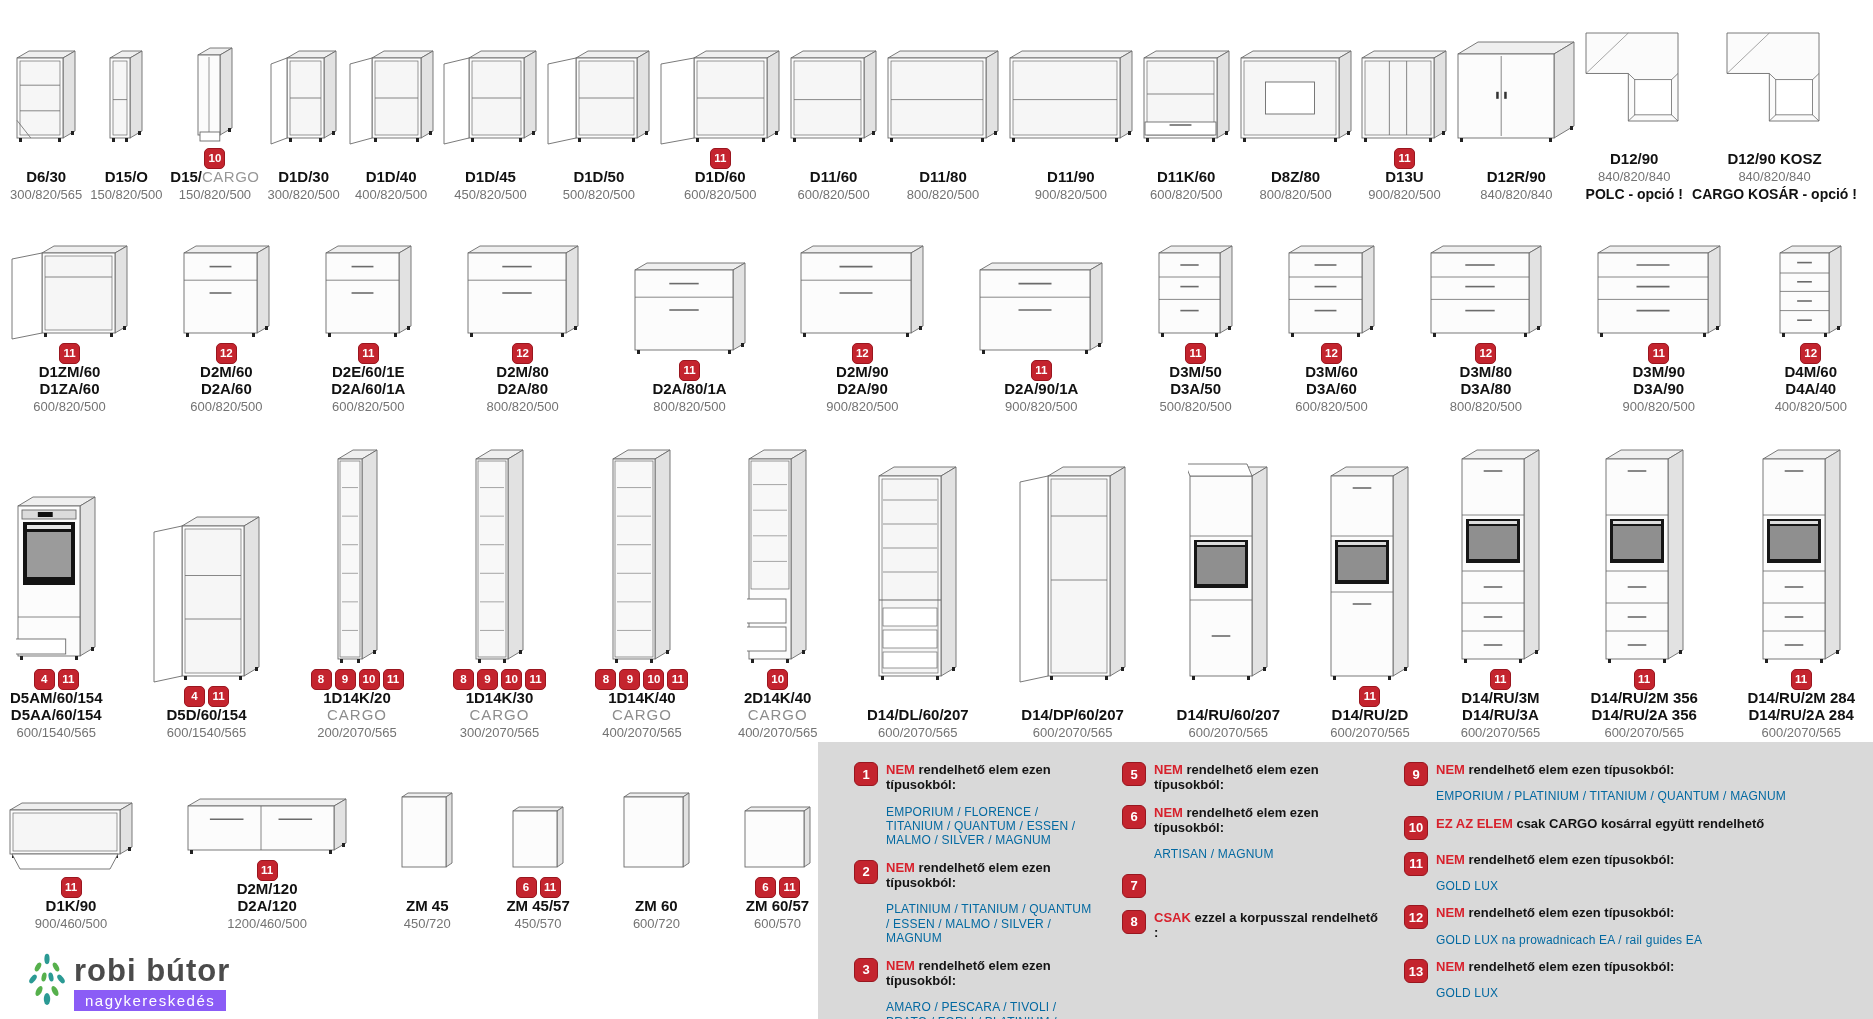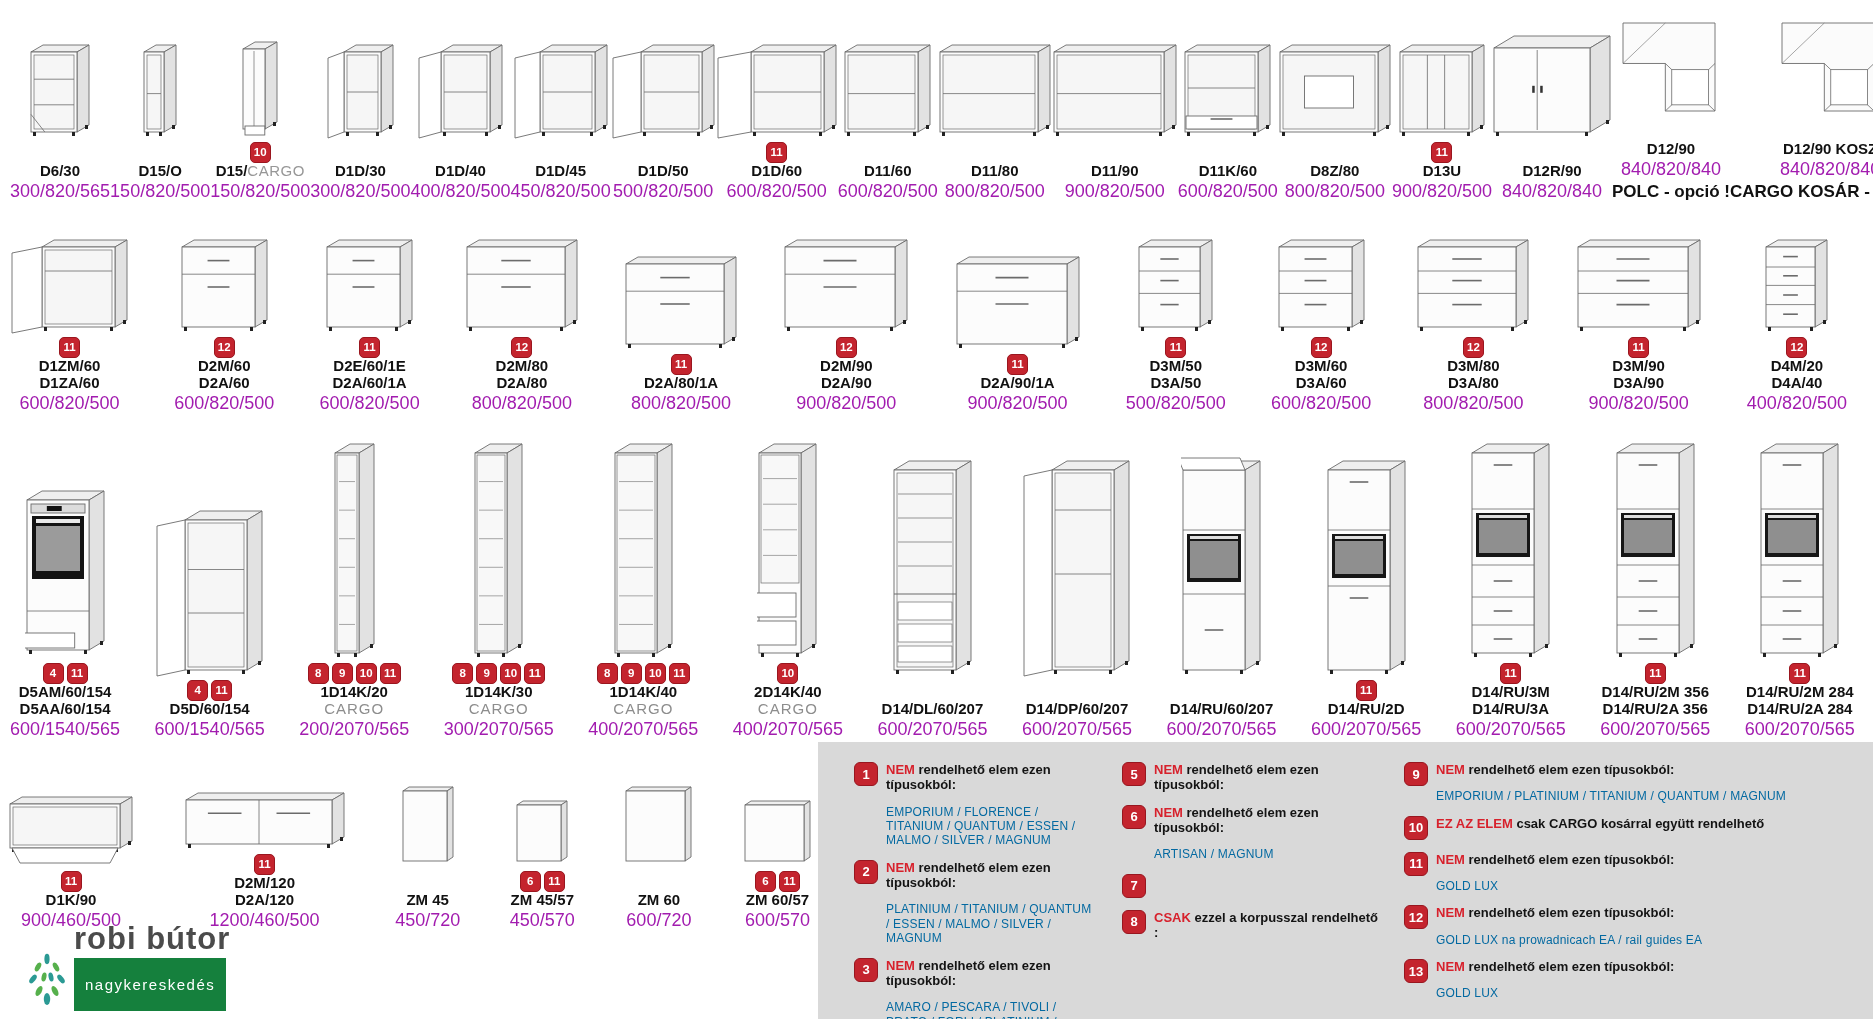--- a/index.html
+++ b/index.html
@@ -11,30 +11,30 @@
   #row3{height:326px;padding:0 18px 0 10px;}
   .item{display:flex;flex-direction:column;align-items:center;padding-bottom:2px;}
   .glyph{display:flex;align-items:flex-end;justify-content:center;}
   .badges{height:22px;display:flex;gap:3px;align-items:center;justify-content:center;margin-top:2px;}
   .badge{display:inline-flex;align-items:center;justify-content:center;width:19px;height:19px;
          border-radius:5px;background:#c4242e;border:1px solid #9a161f;color:#fff;
          font-weight:bold;font-size:11.5px;}
   .nm{font-weight:700;font-size:15px;line-height:1.13;white-space:nowrap;text-align:center;color:#111;}
   .nm .grayseg{color:#979797;font-weight:400;letter-spacing:.5px;}
   .nm.grayline{color:#8d8d8d;font-weight:400;letter-spacing:1px;}
-  .dims{font-size:18px;margin-top:1px;color:#a21caf;}
-  .note{font-size:17px;font-weight:700;margin-top:2px;white-space:nowrap;color:#111;}
+  .dims{font-size:13px;margin-top:1px;color:#737373;}
+  .note{font-size:14px;font-weight:700;margin-top:2px;white-space:nowrap;color:#111;}
   .bottom{display:flex;height:277px;}
   .bl{width:818px;position:relative;flex:none;}
   #row4{position:absolute;left:0;right:6px;bottom:86px;display:flex;align-items:flex-end;
         justify-content:space-between;padding-left:8px;}
   .logo{position:absolute;left:24px;bottom:8px;display:flex;align-items:flex-end;gap:4px;}
   .logo-text .t1{font-size:31px;font-weight:700;color:#4b4b4b;letter-spacing:1px;line-height:1;}
-  .logo-text .t2{display:inline-block;margin-top:4px;background:#15803d;color:#fff;font-size:15px;
-                 padding:18px 11px;letter-spacing:1.5px;}
+  .logo-text .t2{display:inline-block;margin-top:4px;background:#8b5cf6;color:#fff;font-size:15px;
+                 padding:2px 11px;letter-spacing:1.5px;}
   .legend{flex:1;background:#d9d9d9;display:flex;gap:26px;padding:20px 14px 12px 36px;box-sizing:border-box;}
   .lg-col{display:flex;flex-direction:column;gap:12px;}
   .lg-c1{width:242px;flex:none;}
   .lg-c2{width:256px;flex:none;}
   .lg-c3{flex:1;}
   .lg-item{display:flex;gap:8px;}
   .lg-num{flex:none;width:22px;height:22px;border-radius:6px;background:#c4242e;border:1px solid #98161f;
           color:#fff;font-weight:700;font-size:13px;display:flex;align-items:center;justify-content:center;}
   .lg-title{font-size:13px;font-weight:700;line-height:1.18;color:#131313;}
   .lg-title .red{color:#d7212c;margin-top:8px;}
@@ -600,21 +600,21 @@
             <line x1="2" y1="66.6" x2="51" y2="66.6" stroke="#6b6b6b" stroke-width="0.8"></line>
             <line x1="19.15" y1="18.6" x2="33.85" y2="18.6" stroke="#6b6b6b" stroke-width="1.6"></line>
             <line x1="19.15" y1="37.8" x2="33.85" y2="37.8" stroke="#6b6b6b" stroke-width="1.6"></line>
             <line x1="19.15" y1="57" x2="33.85" y2="57" stroke="#6b6b6b" stroke-width="1.6"></line>
             <line x1="19.15" y1="76.2" x2="33.85" y2="76.2" stroke="#6b6b6b" stroke-width="1.6"></line>
           </svg>
         </div>
         <div class="badges">
           <span class="badge">12</span>
         </div>
-        <div class="nm">D4M/20</div>
+        <div class="nm">D4M/60</div>
         <div class="nm">D4A/40</div>
         <div class="dims">400/820/500</div>
       </div>
     </div>
   <div class="row" id="row3">
       <div class="item">
         <div class="glyph">
           <svg width="81" height="171" viewBox="0 0 81 171">
             <polygon points="2,11 17,2 79,2 64,11" fill="#efefef" stroke="#6b6b6b" stroke-width="0.9"></polygon>
             <polygon points="64,11 79,2 79,152 64,161" fill="#e2e2e2" stroke="#6b6b6b" stroke-width="0.9"></polygon>

